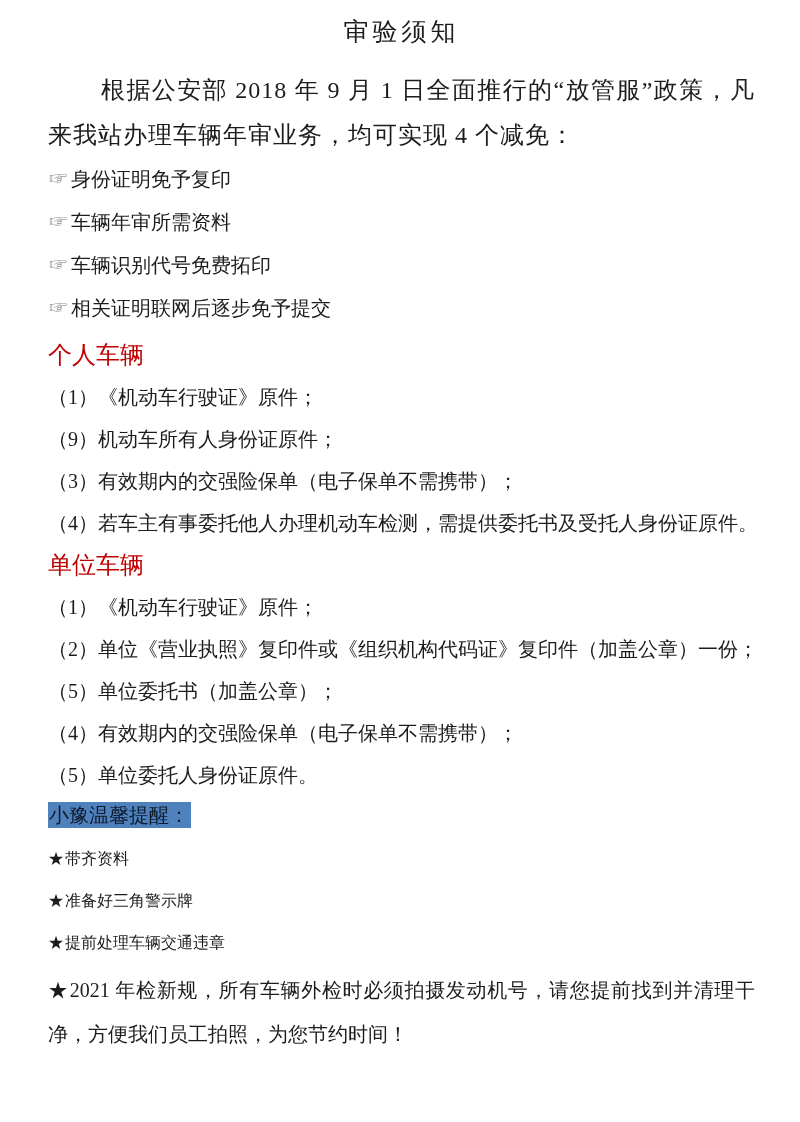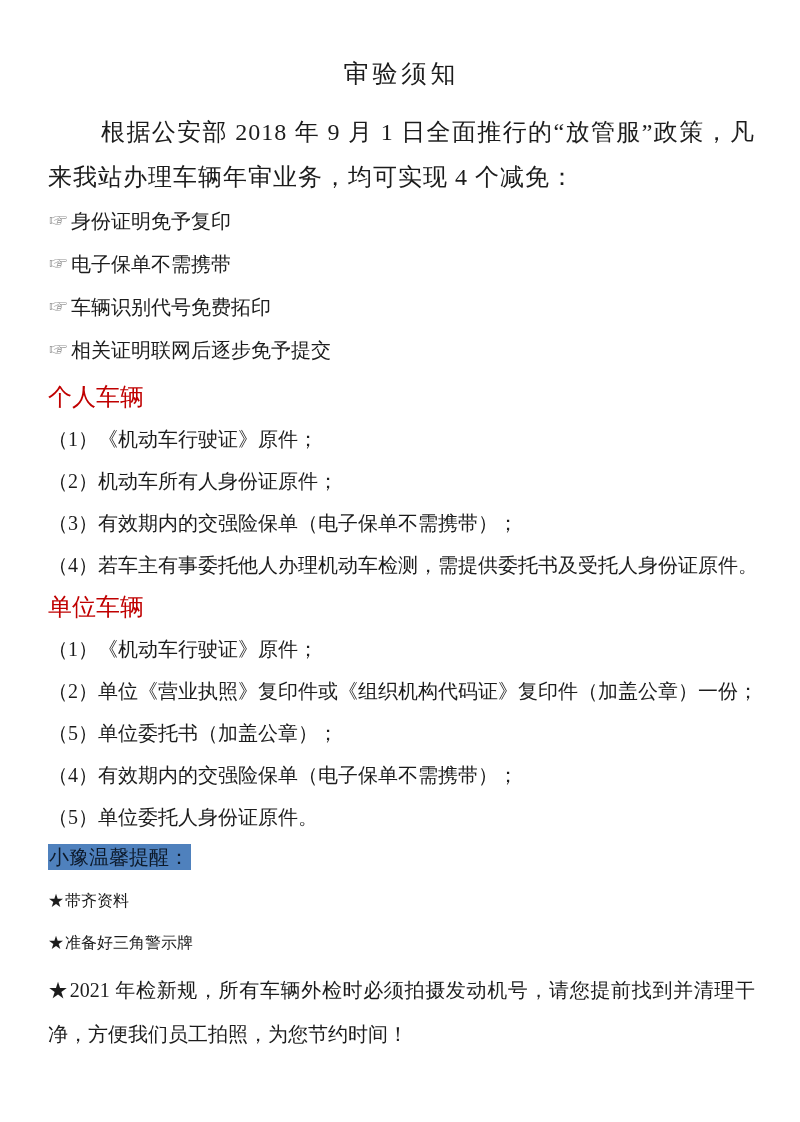--- a/index.html
+++ b/index.html
@@ -13,22 +13,21 @@
     width: 800px;
     height: 1122px;
     font-family: "Liberation Serif", "DejaVu Serif", serif;
     color: var(--ink);
     overflow: hidden;
   }
   .page {
     width: 800px;
     height: 1086px;
     background: #ffffff;
-    padding: 26px 45px 0 48px;
-    margin-top: 26px;
+    padding: 10px 45px 0 48px;
   }
   .doc-title {
     text-align: center;
     font-size: 25px;
     font-weight: normal;
     letter-spacing: 4px;
     line-height: 44px;
   }
   .intro {
     margin-top: 14px;
@@ -81,47 +80,48 @@
 <body>
 
 <div class="page">
 
   <h1 class="doc-title">审验须知</h1>
 
   <p class="intro">根据公安部 2018 年 9 月 1 日全面推行的“放管服”政策，凡来我站办理车辆年审业务，均可实现 4 个减免：</p>
 
   <div>
     <div class="line"><span class="finger-icon">☞</span><span>身份证明免予复印</span></div>
-    <div class="line"><span class="finger-icon">☞</span><span>电子保单不需携带</span></div>
+    <div class="line"><span class="finger-icon">☞</span><span>车辆年审所需资料</span></div>
     <div class="line"><span class="finger-icon">☞</span><span>车辆识别代号免费拓印</span></div>
     <div class="line"><span class="finger-icon">☞</span><span>相关证明联网后逐步免予提交</span></div>
   </div>
 
 
   <h2 class="red-heading first">个人车辆</h2>
   <div class="list">
     <div class="line">（1）《机动车行驶证》原件；</div>
-    <div class="line">（2）机动车所有人身份证原件；</div>
+    <div class="line">（9）机动车所有人身份证原件；</div>
     <div class="line">（3）有效期内的交强险保单（电子保单不需携带）；</div>
     <div class="line">（4）若车主有事委托他人办理机动车检测，需提供委托书及受托人身份证原件。</div>
   </div>
 
   <h2 class="red-heading">单位车辆</h2>
   <div class="list">
     <div class="line">（1）《机动车行驶证》原件；</div>
     <div class="line">（2）单位《营业执照》复印件或《组织机构代码证》复印件（加盖公章）一份；</div>
     <div class="line">（5）单位委托书（加盖公章）；</div>
     <div class="line">（4）有效期内的交强险保单（电子保单不需携带）；</div>
     <div class="line">（5）单位委托人身份证原件。</div>
   </div>
 
   <div class="hl-line tips">
     <span class="hl">小豫温馨提醒：</span>
   </div>
 
   <div>
     <div class="star-line first"><span class="star-icon">★</span><span>带齐资料</span></div>
     <div class="star-line"><span class="star-icon">★</span><span>准备好三角警示牌</span></div>
+    <div class="star-line"><span class="star-icon">★</span><span>提前处理车辆交通违章</span></div>
   </div>
 
   <p class="notice"><span class="star-icon">★</span><span>2021 年检新规，所有车辆外检时必须拍摄发动机号，请您提前找到并清理干净，方便我们员工拍照，为您节约时间！</span></p>
 
 </div>
 
 </body></html>

